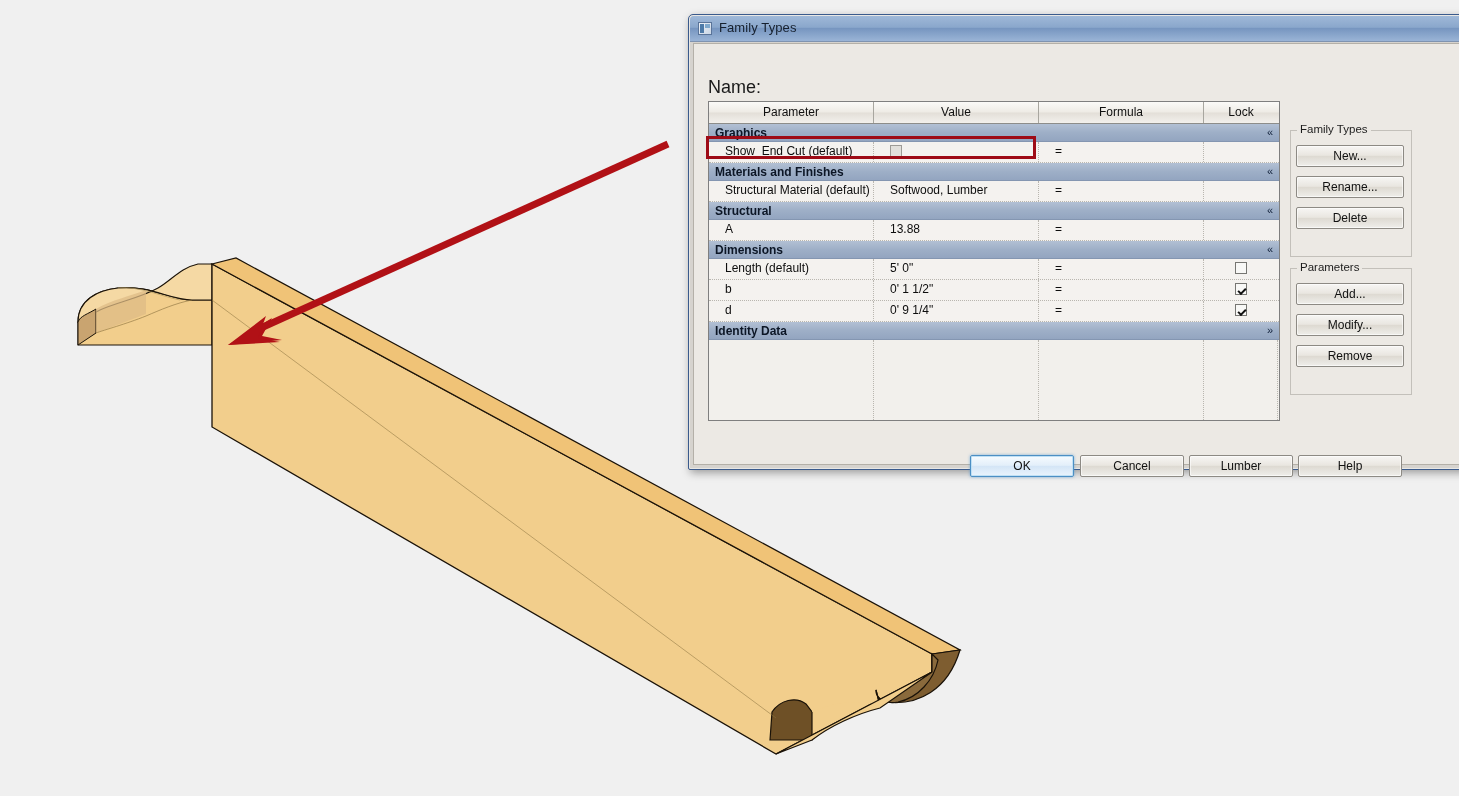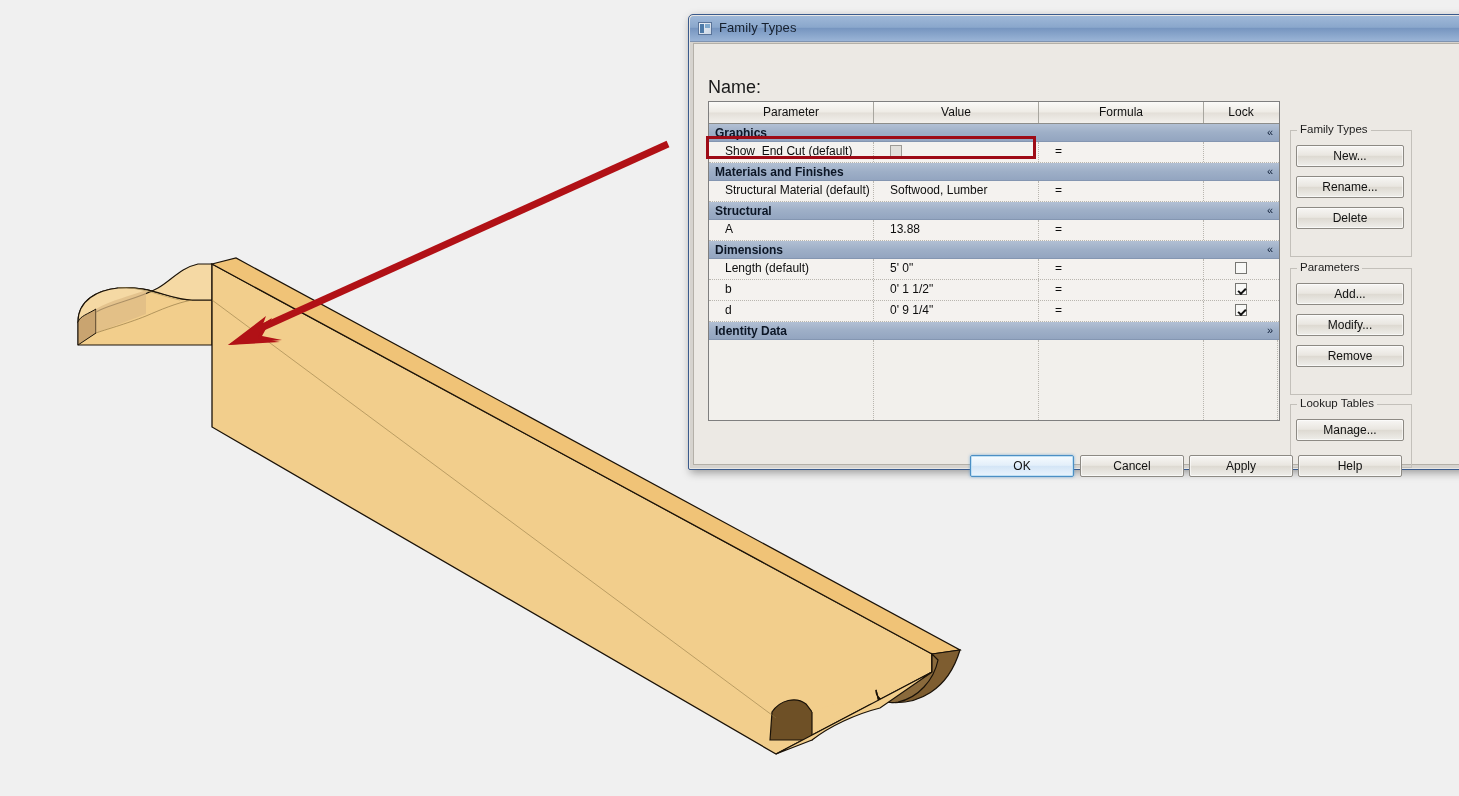--- a/index.html
+++ b/index.html
@@ -454,28 +454,24 @@
         <div class="btn" style="left:5px; top:76px;">Delete</div>
       </div>
 
       <div class="group" style="left:596px; top:224px; width:120px; height:125px;">
         <div class="gtitle">Parameters</div>
         <div class="btn" style="left:5px; top:14px;">Add...</div>
         <div class="btn" style="left:5px; top:45px;">Modify...</div>
         <div class="btn" style="left:5px; top:76px;">Remove</div>
       </div>
 
-      <div class="group" style="left:596px; top:360px; width:120px; height:62px;">
-        <div class="gtitle">Lookup Tables</div>
-        <div class="btn" style="left:5px; top:14px;">Manage...</div>
-      </div>
 
       <div class="btn default" id="btn-ok">OK</div>
       <div class="btn" id="btn-cancel">Cancel</div>
-      <div class="btn" id="btn-apply">Apply</div>
+      <div class="btn" id="btn-apply">Lumber</div>
       <div class="btn" id="btn-help">Help</div>
 
       <svg id="resize-grip" viewBox="0 0 12 12">
         <g fill="#8d8a84">
           <rect x="9" y="2" width="2" height="2"></rect>
           <rect x="6" y="5" width="2" height="2"></rect>
             <rect x="9" y="5" width="2" height="2"></rect>
           <rect x="3" y="8" width="2" height="2"></rect>
             <rect x="6" y="8" width="2" height="2"></rect>
           <rect x="9" y="8" width="2" height="2"></rect>

